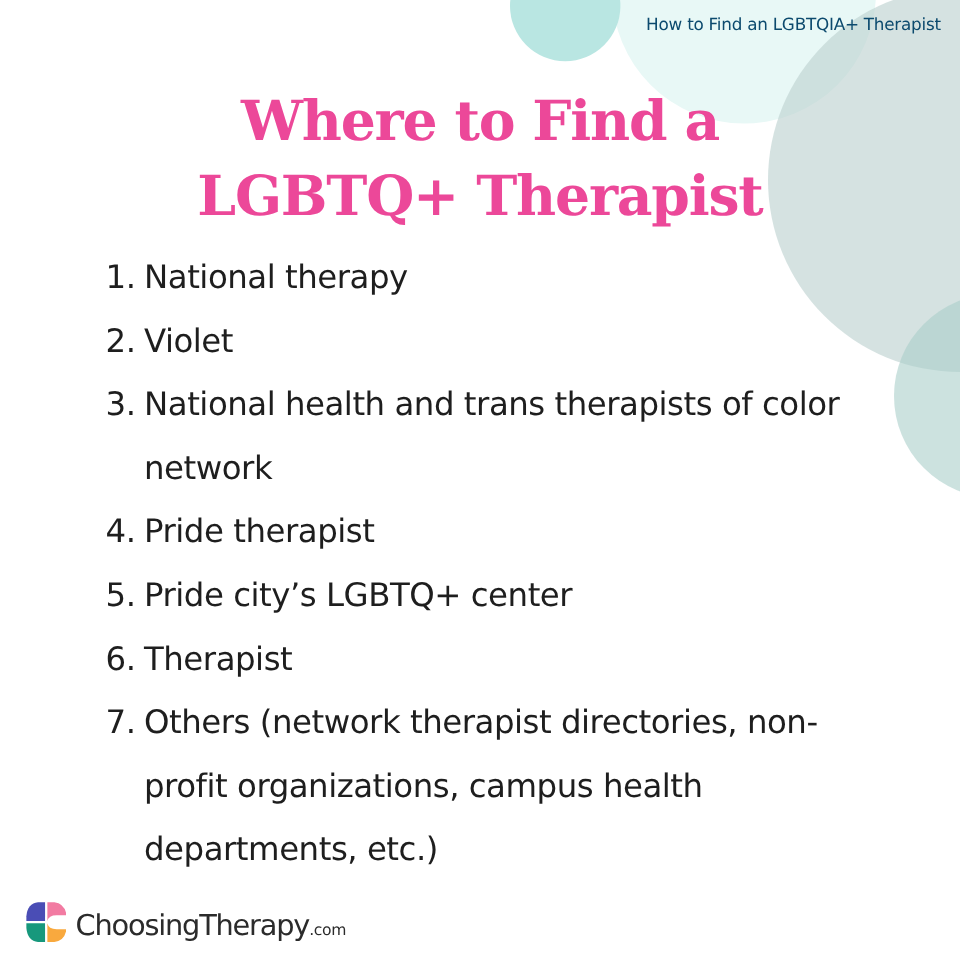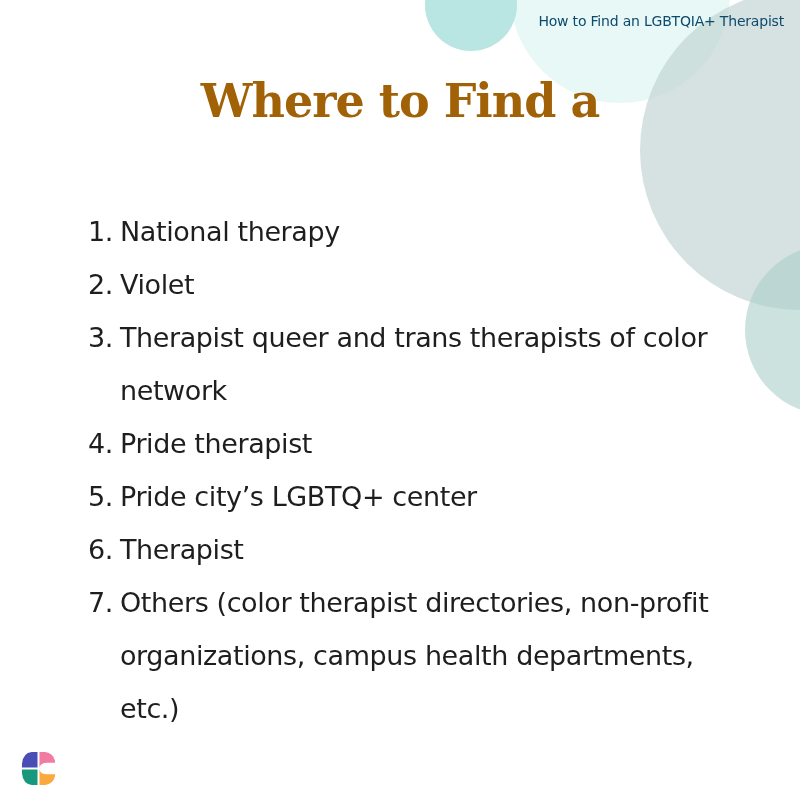--- a/index.html
+++ b/index.html
@@ -17,21 +17,21 @@
   .header-label {
     position: absolute; right: 16px; top: 13px;
     font-size: 14px; color: #0c4a6e;
     font-family: "DejaVu Sans", sans-serif; letter-spacing: -0.2px;
   }
   .title {
     position: absolute; left: 0; width: 800px; top: 70px;
     text-align: center; margin: 0;
     font-family: "DejaVu Serif", "Liberation Serif", serif;
     font-weight: bold; font-size: 46px; line-height: 62px;
-    color: #a16207; letter-spacing: -1px;
+    color: #ec4899; letter-spacing: -1px;
   }
   .list {
     position: absolute; left: 88px; top: 205px; width: 650px;
     margin: 0; padding: 0; list-style: none;
     font-family: "DejaVu Sans", sans-serif;
     font-size: 27px; line-height: 53px; color: #1e1e1e;
     letter-spacing: -0.4px;
   }
   .list li { display: flex; }
   .list .num { width: 32px; flex: 0 0 32px; }
@@ -52,55 +52,57 @@
 
 <div class="circle c-pale"></div>
 <div class="circle c-teal"></div>
 <div class="circle c-gray"></div>
 <div class="circle c-right"></div>
 
 <div class="header-label">How to Find an LGBTQIA+ Therapist</div>
 
 <h1 class="title">
   <span>Where to Find a</span><br>
+  <span>LGBTQ+ Therapist</span>
 </h1>
 
 <ol class="list">
   <li>
       <span class="num">1.</span>
       <span class="txt">National therapy</span>
     </li>
   <li>
       <span class="num">2.</span>
       <span class="txt">Violet</span>
     </li>
   <li>
       <span class="num">3.</span>
-      <span class="txt">Therapist queer and trans therapists of color network</span>
+      <span class="txt">National health and trans therapists of color network</span>
     </li>
   <li>
       <span class="num">4.</span>
       <span class="txt">Pride therapist</span>
     </li>
   <li>
       <span class="num">5.</span>
       <span class="txt">Pride city’s LGBTQ+ center</span>
     </li>
   <li>
       <span class="num">6.</span>
       <span class="txt">Therapist</span>
     </li>
   <li>
       <span class="num">7.</span>
-      <span class="txt">Others (color therapist directories, non-profit organizations, campus health departments, etc.)</span>
+      <span class="txt">Others (network therapist directories, non-profit organizations, campus health departments, etc.)</span>
     </li>
 </ol>
 
 <div class="brand">
   <span>
     <svg width="35" height="35" viewBox="0 0 36 36">
       <path d="M17 1 L11 1 Q2 2 1 13 L1 17 L17 17 Z" fill="#4a4db5"></path>
       <path d="M19 1 L25 1 Q33 2 35 10 L35 12 L27 12 Q20 12 19 17 Z" fill="#f27ba2"></path>
       <path d="M1 19 L17 19 L17 35 L11 35 Q2 34 1 23 Z" fill="#17987c"></path>
       <path d="M19 19 Q20 24 27 24 L35 24 L35 26 Q33 34 25 35 L19 35 Z" fill="#f9a93e"></path>
     </svg>
   </span>
+  <span class="brand-name"><span>ChoosingTherapy</span><span class="brand-tld">.com</span></span>
 </div>
 
 </body></html>

